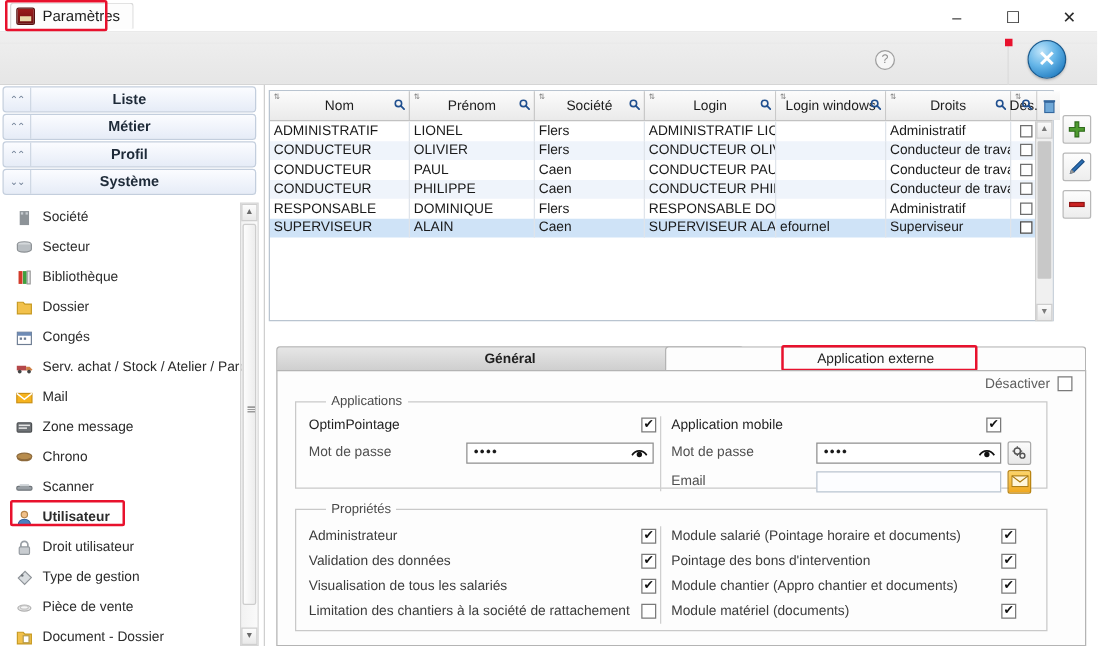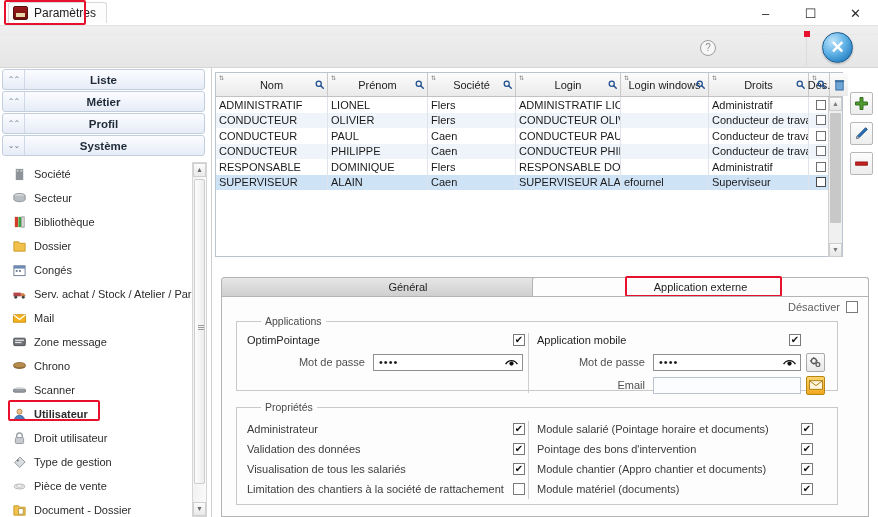--- a/index.html
+++ b/index.html
@@ -171,21 +171,21 @@
   }
 
   
   .tabbar { position: absolute; left: 221px; top: 277px; width: 648px; height: 20px; }
   .tabitem {
     position: absolute; top: 0; height: 20px;
     display: flex; align-items: center; justify-content: center;
     font-size: 11px; color: #1f1f1f;
     border: 1px solid #b4b4b4; border-radius: 3px 3px 0 0;
   }
-  .tabitem.inactive { left: 0; width: 374px; background: linear-gradient(#e6e6e6,#cfcfcf); }
+  .tabitem.inactive { left: 0; width: 374px; background: linear-gradient(#e6e6e6,#cfcfcf); font-weight: bold; }
   .tabitem.active { left: 311px; width: 337px; background: #fdfdfd; border-bottom-color: #fdfdfd; }
   .redbox-tab {
     position: absolute; left: 625px; top: 276px; width: 157px; height: 21px;
     border: 2px solid #e8112d; border-radius: 2px; pointer-events: none;
   }
   .tabpanel {
     position: absolute; left: 221px; top: 296px; width: 648px; height: 221px;
     background: #fdfdfd; border: 1px solid #b4b4b4;
   }
 
@@ -211,21 +211,21 @@
   .app-col { position: absolute; top: 4px; }
   .app-col.left { left: 10px; width: 278px; }
   .app-col.right { left: 300px; width: 290px; }
   .colsep { position: absolute; left: 291px; top: 6px; width: 1px; height: 60px; background: #cfcfcf; }
 
   .approw { display: flex; align-items: center; height: 18px; }
   .approw .name { font-size: 11px; color: #1e1e1e; }
   .approw .sp { flex: 1; }
 
   .fieldrow { display: flex; align-items: center; height: 20px; margin-top: 3px; }
-  .fieldrow .flabel { font-size: 11px; color: #4f4f4f; text-align: right; }
+  .fieldrow .flabel { font-size: 11px; color: #4f4f4f; text-align: left; }
   .inp {
     height: 17px; border: 1px solid #8f8f8f; background: #fff; position: relative;
     display: flex; align-items: center; padding-left: 5px; font-size: 11px; letter-spacing: 1px;
   }
   .eye { position: absolute; right: 4px; top: 3px; width: 13px; height: 10px; }
 
   .sidebtn {
     width: 19px; height: 19px; border: 1px solid #a9a9a9; border-radius: 2px;
     display: flex; align-items: center; justify-content: center;
     background: linear-gradient(#fbfbfb,#e8e8e8);

